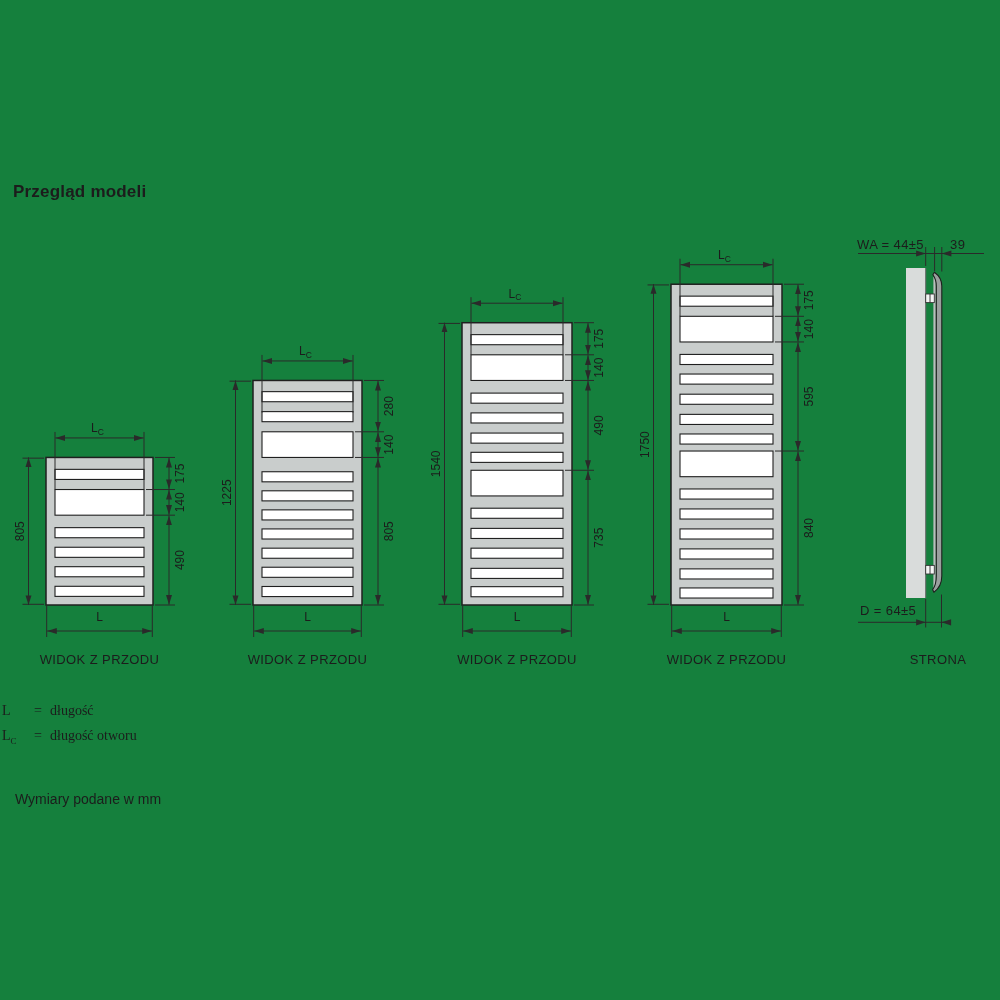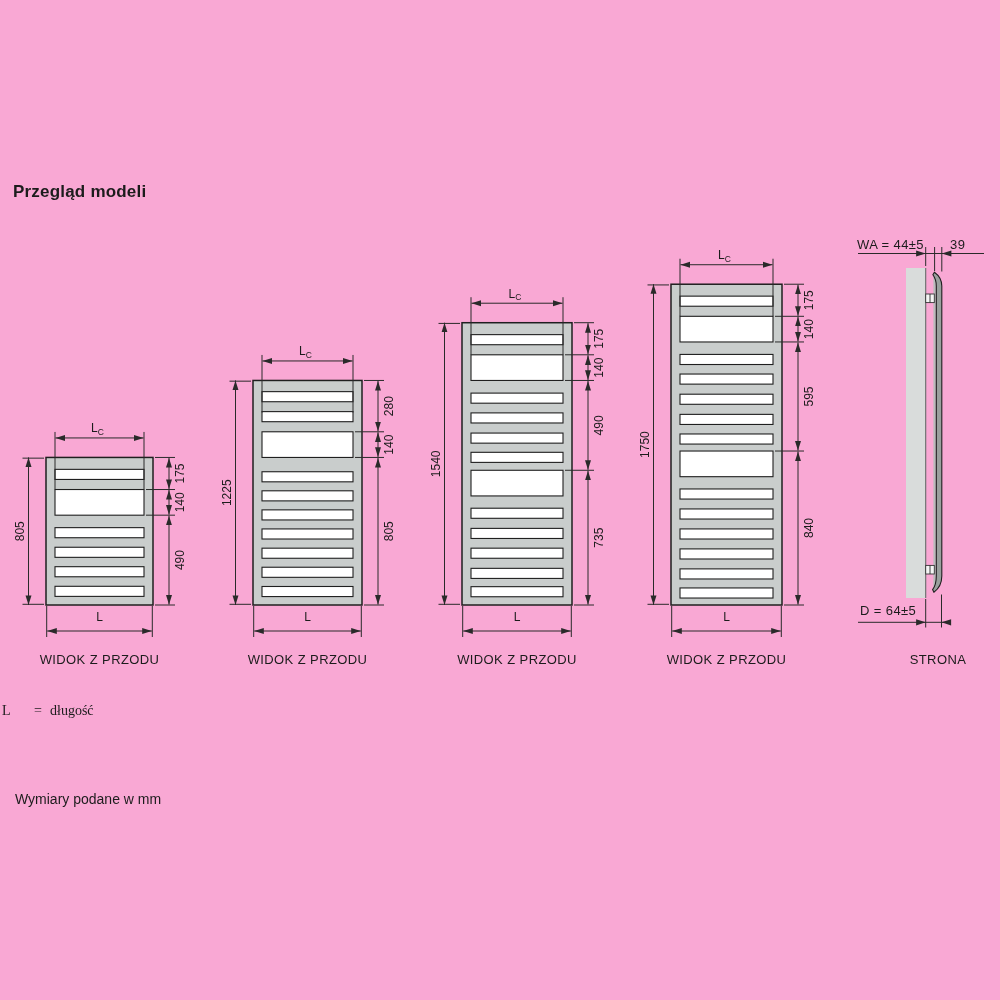--- a/index.html
+++ b/index.html
@@ -1,16 +1,16 @@
 <!DOCTYPE html>
 <html><head>
 <meta charset="utf-8">
 <style>
   html,body{margin:0;padding:0;background:#ffffff;}
-  .page{position:relative;width:1000px;height:1000px;background:#f9a8d4;overflow:hidden;
+  .page{position:relative;width:1000px;height:1000px;background:#15803d;overflow:hidden;
         font-family:"Liberation Sans",sans-serif;color:#1c1c1c;}
   .title{position:absolute;left:13px;top:182px;font-size:17px;font-weight:bold;
          letter-spacing:0.2px;margin:0;}
   #drawing{position:absolute;left:0;top:0;}
   #drawing text{font-family:"Liberation Sans",sans-serif;fill:#1c1c1c;}
   #drawing .dim{font-size:12px;}
   #drawing .dimsub{font-size:8.5px;}
   #drawing .vlabel{font-size:13px;letter-spacing:0.4px;}
   .legend{position:absolute;left:2px;top:701px;font-size:14px;line-height:20px;font-family:Liberation Serif, serif;}
   .lrow{white-space:nowrap;}
@@ -209,16 +209,19 @@
           <text x="860" y="615" class="vlabel" text-anchor="start">D = 64±5</text>
           <text x="938" y="663.5" class="vlabel" text-anchor="middle">STRONA</text>
         </g>
       </g>
   </svg>
 
   <div class="legend">
     <div class="lrow">
       <span class="sym"><span>L</span><sub class="subc"></sub></span><span class="eq">=</span><span class="desc">długość</span>
     </div>
+    <div class="lrow">
+      <span class="sym"><span>L</span><sub class="subc">C</sub></span><span class="eq">=</span><span class="desc">długość otworu</span>
+    </div>
   </div>
 
   <div class="note">Wymiary podane w mm</div>
 </div>
 
 </body></html>

